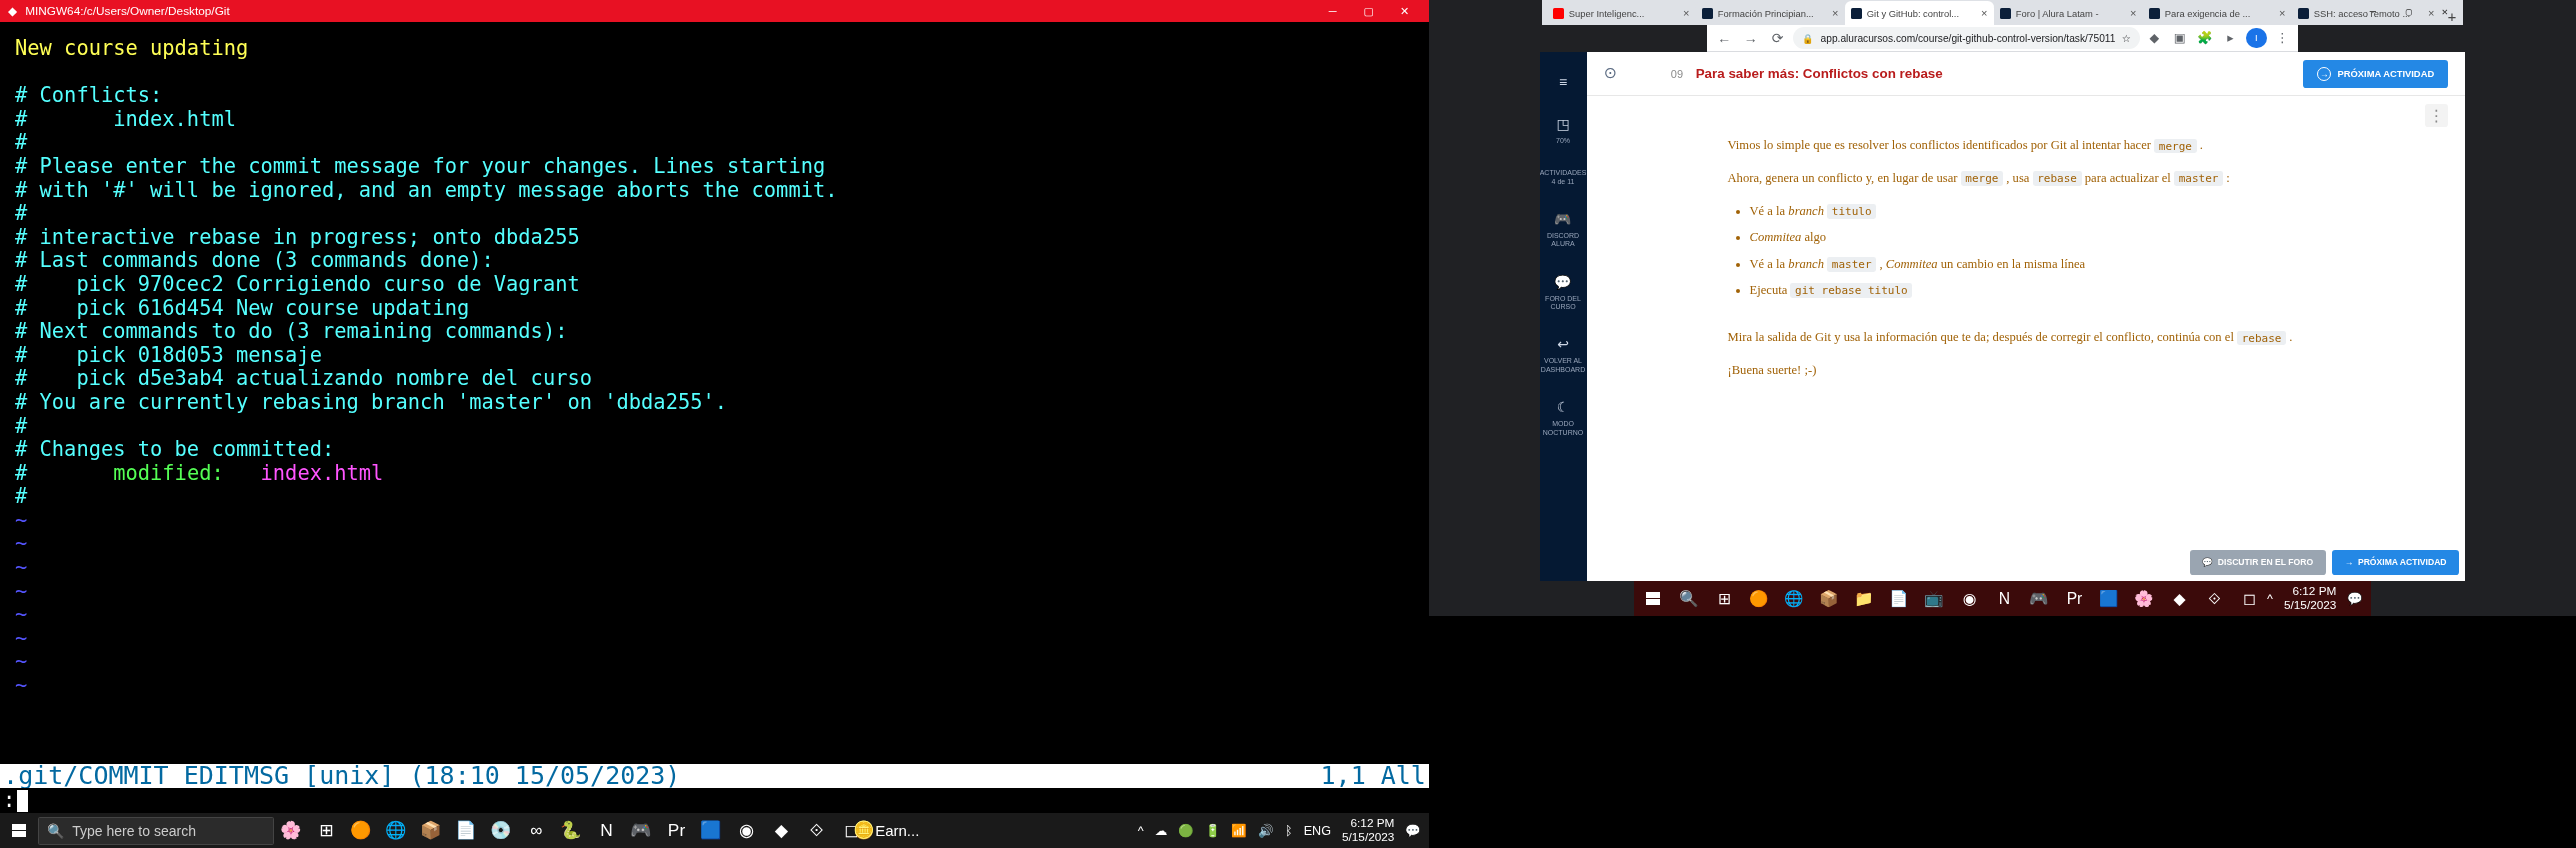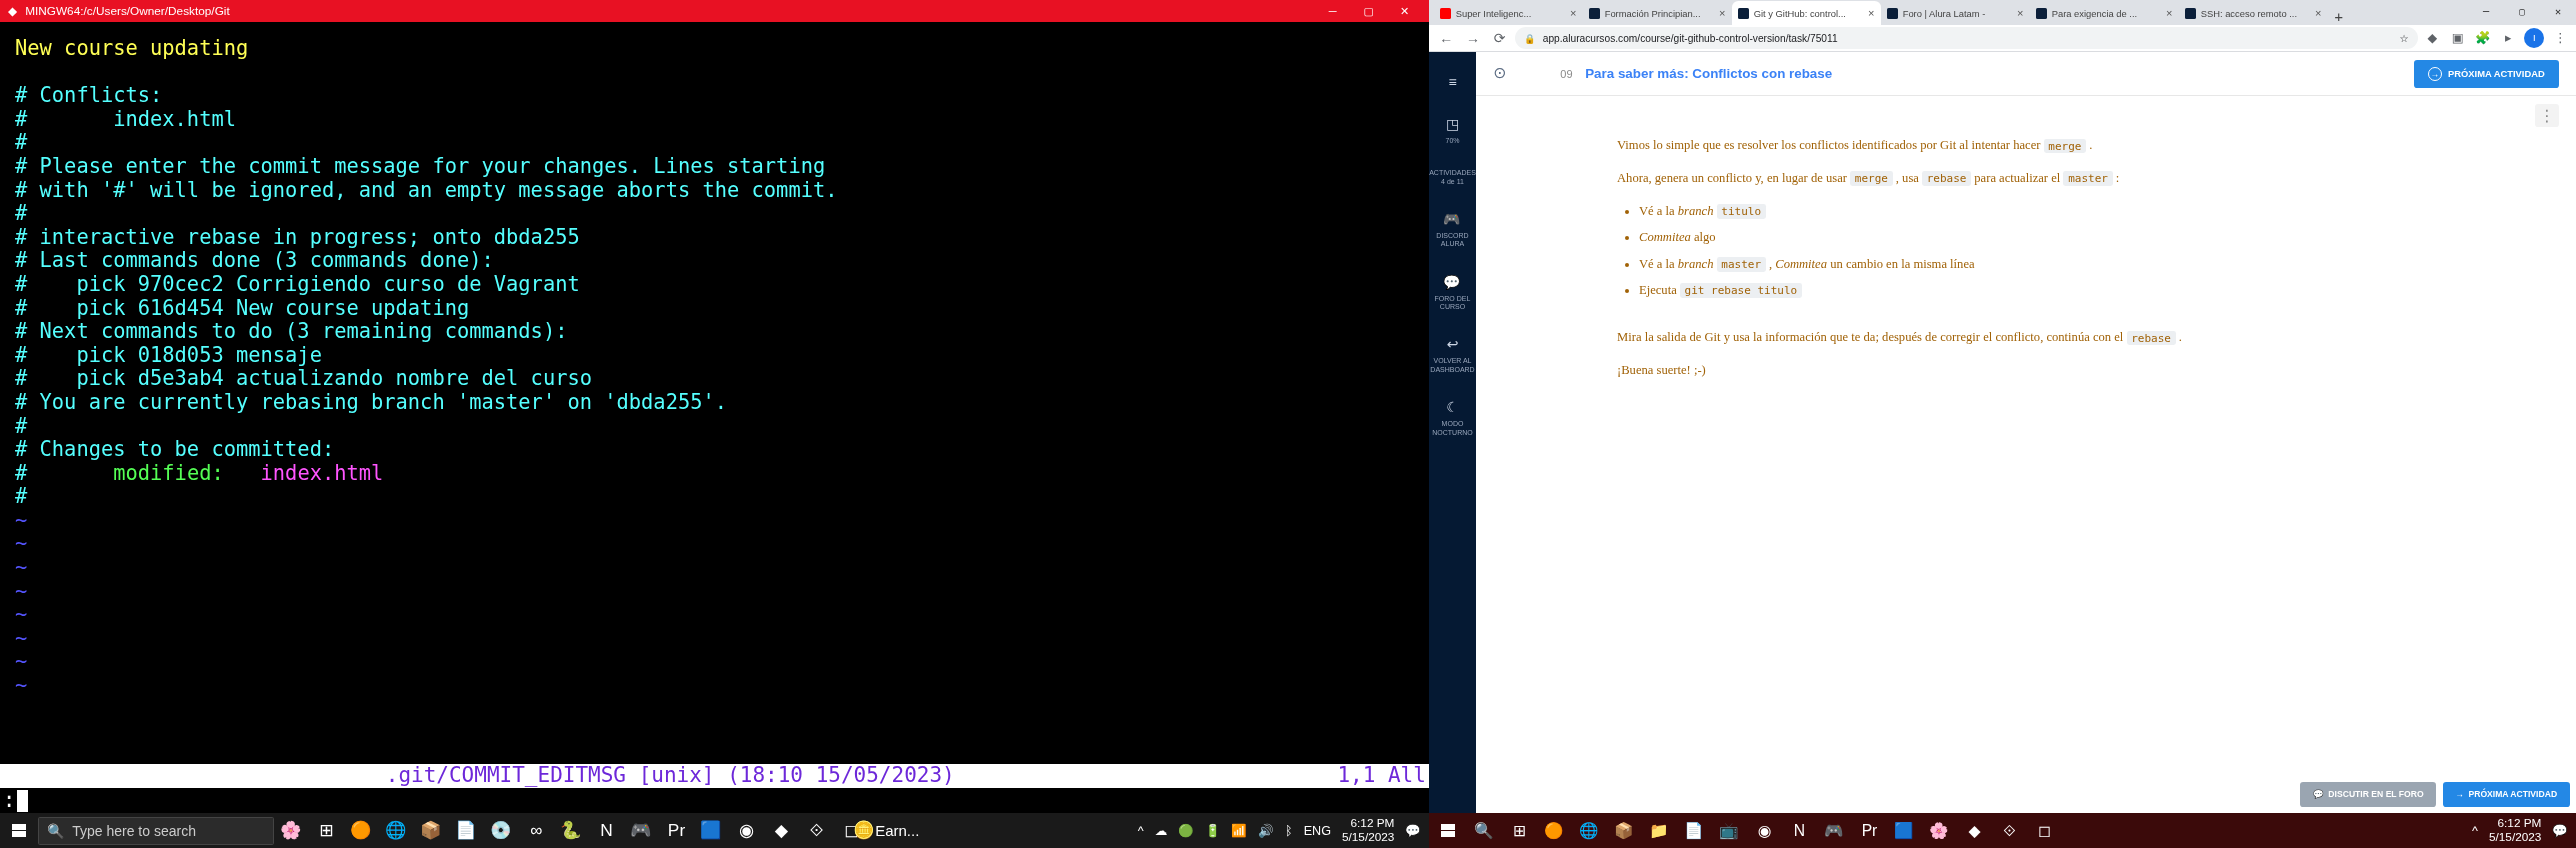--- a/index.html
+++ b/index.html
@@ -1,31 +1,31 @@
 <!DOCTYPE html>
 <html style="font-size:12.6px"><head>
 <meta charset="utf-8">
 <style>
 * { margin: 0; padding: 0; box-sizing: border-box; }
 body { width: 2576px; height: 848px; font-family: Consolas, monospace; overflow: hidden; background: #000; display: flex; }
 .left-monitor { width: 1429px; height: 848px; display: flex; flex-direction: column; }
-.right-monitor { width: 1030px; height: 848px; flex: 1; display: flex; flex-direction: column; background: #202124; }
+.right-monitor { width: 1030px; height: 616px; flex: 1; display: flex; flex-direction: column; background: #202124; align-items: center; }
 
 
 .term-titlebar { height: 22px; background: #e81123; display: flex; align-items: center; padding: 0 6.3px; color: #fff; font-family: "Segoe UI", sans-serif; font-size: 11.8px; }
 .term-titlebar .git-icon { width: 12.6px; height: 12.6px; margin-right: 6.3px; display: inline-flex; align-items: center; justify-content: center; }
 .term-titlebar .spacer { flex: 1; }
 .term-titlebar .win-btn { width: 36px; height: 22px; display: inline-flex; align-items: center; justify-content: center; font-size: 11px; }
 .term-content { flex: 1; background: #000; color: #fff; font-family: Consolas, "Lucida Console", monospace; font-size: 20.4px; line-height: 23.6px; padding: 15px; white-space: pre; overflow: hidden; }
 .c-yellow { color: #ffff55; }
 .c-cyan { color: #55ffff; }
 .c-green { color: #55ff55; }
 .c-mag { color: #ff55ff; }
 .tilde { color: #5555ff; }
-.statusbar { background: #ffffff; color: #6d28d9; font-family: Consolas, monospace; font-size: 21px; line-height: 23.6px; display: flex; padding: 0 3.1px; text-align: center; }
+.statusbar { background: #ffffff; color: #0369a1; font-family: Consolas, monospace; font-size: 25px; line-height: 23.6px; display: flex; padding: 0 3.1px; }
 .statusbar .sb-left { flex: 1; }
 .cmdline { background: #000; color: #fff; font-family: Consolas, monospace; font-size: 20.4px; line-height: 25px; padding: 0 3.1px; display: flex; align-items: center; }
 .cmdline .cursor { display: inline-block; width: 11px; height: 22px; background: #fff; margin-left: 1.6px; }
 
 
 .taskbar-l { height: 35px; background: #1a1a1a; display: flex; align-items: center; font-family: "Segoe UI", sans-serif; color: #fff; font-size: 14px; }
 .taskbar-l .start { width: 38px; height: 35px; display: inline-flex; align-items: center; justify-content: center; }
 .taskbar-l .search { width: 236px; height: 28px; background: #2b2b2b; border-radius: 1.6px; display: flex; align-items: center; padding: 0 7.9px; gap: 7.9px; color: #ccc; border: 0.8px solid #444; }
 .taskbar-l .tb-icon { width: 35px; height: 35px; display: inline-flex; align-items: center; justify-content: center; font-size: 17.3px; }
 .taskbar-l .tray { margin-left: auto; display: flex; align-items: center; gap: 11px; padding-right: 7.9px; font-size: 12.6px; }
@@ -53,21 +53,21 @@
 
 .page-body { flex: 1; background: #fff; display: flex; overflow: hidden; position: relative; }
 .alura-side { width: 47px; background: #051933; display: flex; flex-direction: column; align-items: center; padding-top: 17.3px; gap: 17.3px; color: #99a6bb; font-family: "Segoe UI", sans-serif; font-size: 7px; text-align: center; }
 .alura-side .side-item { display: flex; flex-direction: column; align-items: center; gap: 3.1px; width: 100%; padding: 3.1px 1.6px; line-height: 8.6px; }
 .alura-side .side-icon { width: 19px; height: 19px; display: inline-flex; align-items: center; justify-content: center; font-size: 14px; color: #cdd6e5; }
 
 .alura-main { flex: 1; background: #fff; display: flex; flex-direction: column; overflow: hidden; font-family: Georgia, serif; position: relative; }
 .lesson-header { height: 44px; border-bottom: 0.8px solid #e7e7e7; display: flex; align-items: center; padding: 0 17.3px; gap: 12.6px; font-family: "Segoe UI", sans-serif; }
 .lesson-header .back { width: 20.4px; height: 20.4px; color: #5b6b82; font-size: 15.7px; }
 .lesson-header .num { color: #8a8a8a; font-size: 11px; margin-left: 34px; }
-.lesson-header .title { font-weight: 600; font-size: 13.4px; color: #3b82f6; flex: 1; }
+.lesson-header .title { font-weight: 600; font-size: 13.4px; color: #b91c1c; flex: 1; }
 .btn-next { background: #2488e5; color: #fff; border-radius: 3.1px; height: 28px; padding: 0 14px; display: inline-flex; align-items: center; gap: 6.3px; font-size: 9.4px; font-weight: 600; font-family: "Segoe UI", sans-serif; }
 .btn-next .arrow-circ { width: 14px; height: 14px; border: 1.6px solid #fff; border-radius: 50%; display: inline-flex; align-items: center; justify-content: center; font-size: 8.6px; }
 
 .kebab-menu { width: 23.6px; height: 23.6px; background: #f3f3f3; border-radius: 3.1px; display: inline-flex; align-items: center; justify-content: center; color: #888; font-size: 15.7px; align-self: flex-end; margin: 7.9px 17.3px 0 0; }
 
 .lesson-content { flex: 1; padding: 7.9px 173px 63px 141px; font-size: 12.6px; color: #a16207; line-height: 1.6; overflow-y: auto; }
 .lesson-content p { margin-bottom: 12.6px; }
 .lesson-content code { background: #eceff2; padding: 0.8px 4.7px; border-radius: 2.4px; font-family: Consolas, monospace; font-size: 11px; }
 .lesson-content ul { list-style: disc; padding-left: 22px; margin-bottom: 27px; }
 .lesson-content li { margin-bottom: 6.3px; }

